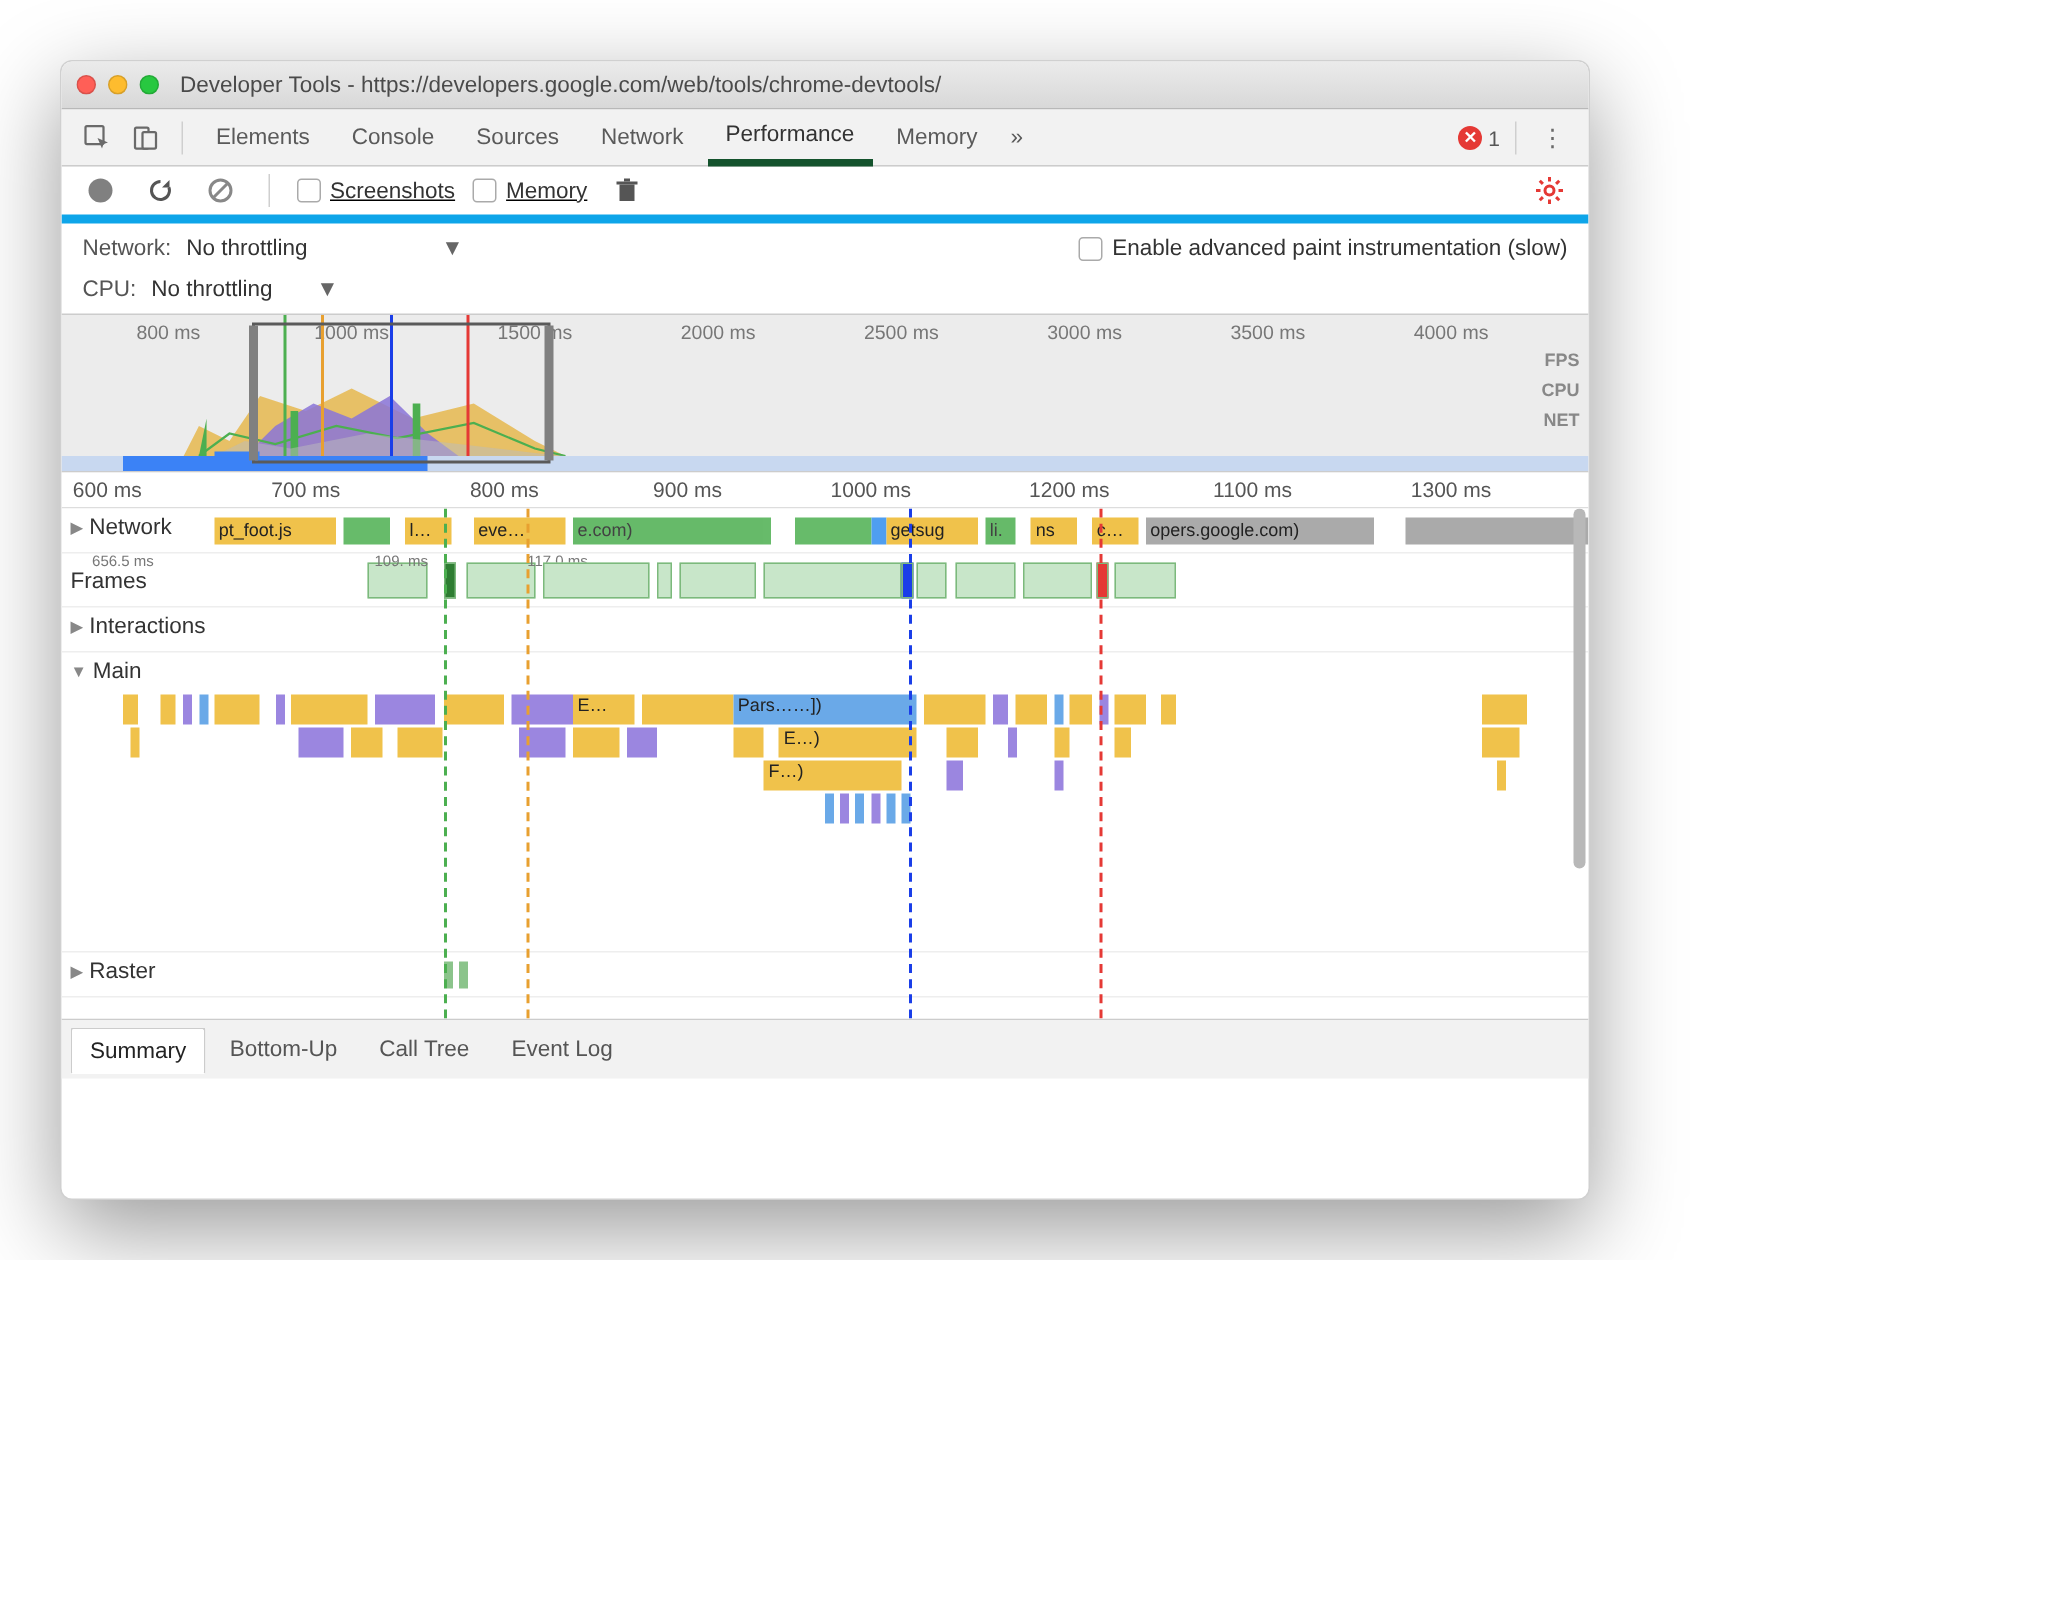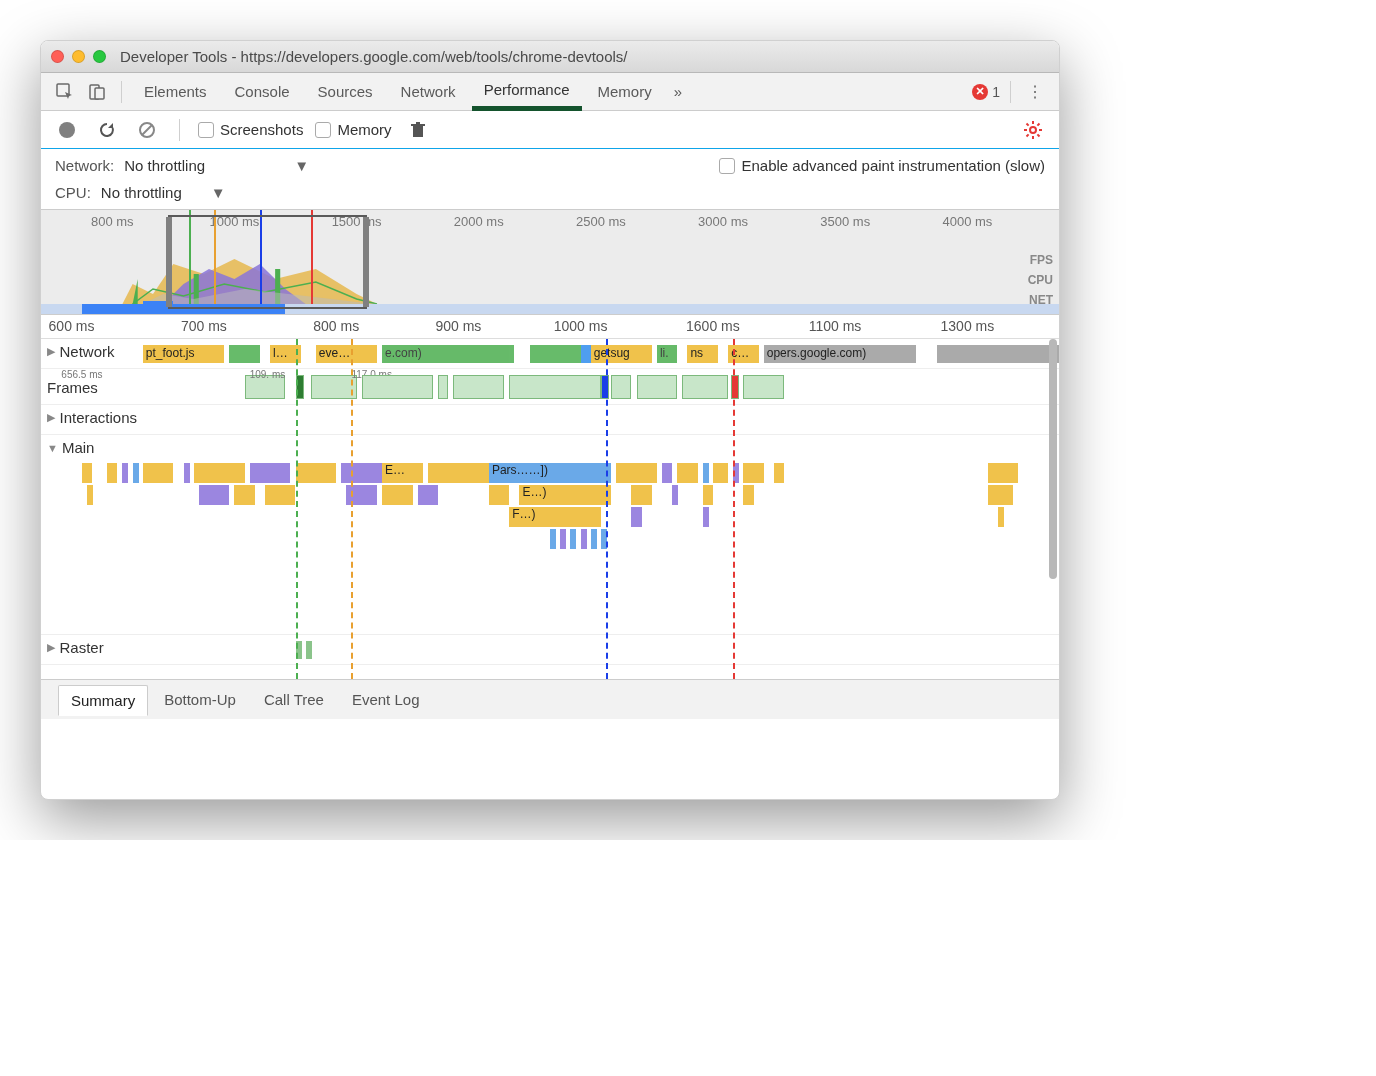--- a/index.html
+++ b/index.html
@@ -19,40 +19,40 @@
 .tabs-row { height: 38px; background: #f2f2f2; border-bottom: 1px solid #ccc; display: flex; align-items: center; padding: 0 10px; gap: 4px; }
 .icon-btn { width: 28px; height: 28px; display: flex; align-items: center; justify-content: center; color: #6a6a6a; cursor: pointer; }
 .sep { width: 1px; height: 22px; background: #cfcfcf; margin: 0 6px; }
 .tab { padding: 0 12px; height: 38px; display: flex; align-items: center; font-size: 15px; color: #5a5a5a; cursor: pointer; }
 .tab.active { color: #333; border-bottom: 5px solid #14532d; }
 .spacer { flex: 1; }
 .err-badge { display: flex; align-items: center; gap: 4px; font-size: 14px; color: #555; }
 .err-circ { width: 16px; height: 16px; border-radius: 50%; background: #e53935; color: #fff; display: flex; align-items: center; justify-content: center; font-size: 11px; font-weight: bold; }
 
 
-.toolbar { height: 38px; border-bottom: 1px solid #0ea5e9; display: flex; align-items: center; padding: 0 12px; gap: 12px; }
+.toolbar { height: 38px; border-bottom: 6px solid #0ea5e9; display: flex; align-items: center; padding: 0 12px; gap: 12px; text-decoration: underline; }
 .rec-dot { width: 16px; height: 16px; border-radius: 50%; background: #808080; }
 .chk { display: flex; align-items: center; gap: 6px; font-size: 15px; color: #333; }
 .chkbox { width: 16px; height: 16px; border: 1px solid #aaa; border-radius: 3px; background: #fff; }
 .chkbox.checked { background: #1a73e8; border-color: #1a73e8; position: relative; }
 .chkbox.checked::after { content: ""; position: absolute; left: 4px; top: 1px; width: 4px; height: 8px; border: solid #fff; border-width: 0 2px 2px 0; transform: rotate(45deg); }
 .gear { color: #e53935; }
 
 
 .settings { border-bottom: 1px solid #ccc; padding: 8px 14px; display: grid; grid-template-columns: 1fr auto; row-gap: 10px; column-gap: 20px; font-size: 15px; color: #333; }
 .sel-row { display: flex; align-items: center; gap: 10px; }
 .sel-label { color: #555; }
 .sel-val { color: #333; min-width: 100px; }
 .dd-arrow { color: #666; }
 
 
 .overview { position:relative; height: 105px; background: #ececec; border-bottom: 1px solid #ccc; }
 .ov-ticks { position:absolute; top:4px; left:0; right:0; display:flex; font-size:13px; color:#777; }
 .ov-ticks span { position:absolute; transform:translateX(-50%); }
-.ov-labels { position:absolute; right:6px; top:20px; font-size:12px; color:#888; text-align:right; line-height:20px; font-weight:bold;margin-top:20px; }
+.ov-labels { position:absolute; right:6px; top:20px; font-size:12px; color:#888; text-align:right; line-height:20px; font-weight:bold; }
 .ov-window { position:absolute; top:5px; bottom:5px; border:2px solid #5a5a5a; background:rgba(255,255,255,0.0); }
 .ov-handle { position:absolute; top:0; bottom:0; width:6px; background:#808080; }
 .ov-net { position:absolute; left:0; right:0; bottom:0; height:10px; background:#c8d8f0; }
 .ov-net-bar { position:absolute; height:100%; background:#3b82f6; }
 .ov-cpu { position:absolute; left:0; right:0; bottom:10px; height:50px; }
 .ov-marker { position:absolute; top:0; bottom:10px; width:2px; }
 
 
 .ruler { height: 24px; background:#fff; border-bottom:1px solid #ddd; position:relative; font-size:14px; color:#555; }
 .ruler span { position:absolute; top:3px; transform:translateX(-50%); }
@@ -76,21 +76,21 @@
 .vline { position:absolute; top:0; bottom:0; width:0; border-left:2px dashed; z-index:3; }
 .main-block { position:absolute; height:20px; font-size:12px; color:#222; overflow:hidden; padding:0 3px; }
 .yellow-b { background:#f0c24b; }
 .purple-b { background:#9b86e0; }
 .blue-b { background:#6aa9e8; }
 .green-b { background:#8bc48b; }
 .scrollbar { position:absolute; right:2px; top:0; width:8px; height:100%; }
 .scrollbar-thumb { position:absolute; width:8px; background:#b8b8b8; border-radius:4px; }
 
 
-.bottom { height:40px; border-top:1px solid #ccc; background:#f2f2f2; display:flex; align-items:center; padding:0 17px; gap:4px; }
+.bottom { height:40px; border-top:1px solid #ccc; background:#f2f2f2; display:flex; align-items:center; padding:0 6px; gap:4px; }
 .btab { padding:6px 12px; font-size:15px; color:#555; cursor:pointer; border-radius:2px 2px 0 0; }
 .btab.active { background:#fff; border:1px solid #ccc; border-bottom-color:#fff; color:#222; position:relative; top:1px; }
 
 svg { display:block; }
 </style>
 </head>
 <body>
 
 <div class="window">
 
@@ -238,21 +238,21 @@
       <div class="ov-handle" style="right:-4px"></div>
     </div>
   </div>
 
   <div class="ruler">
     <span style="left:3%">600 ms</span>
     <span style="left:16%">700 ms</span>
     <span style="left:29%">800 ms</span>
     <span style="left:41%">900 ms</span>
     <span style="left:53%">1000 ms</span>
-    <span style="left:66%">1600 ms</span>
+    <span style="left:66%">1200 ms</span>
     <span style="left:78%">1100 ms</span>
     <span style="left:91%">1300 ms</span>
   </div>
 
   <div class="tracks">
 
     <div class="vline" style="left:25%; border-color:#4caf50"></div>
     <div class="vline" style="left:30.5%; border-color:#e8a030"></div>
     <div class="vline" style="left:55.5%; border-color:#1a3ee8"></div>
     <div class="vline" style="left:68%; border-color:#e53935"></div>

